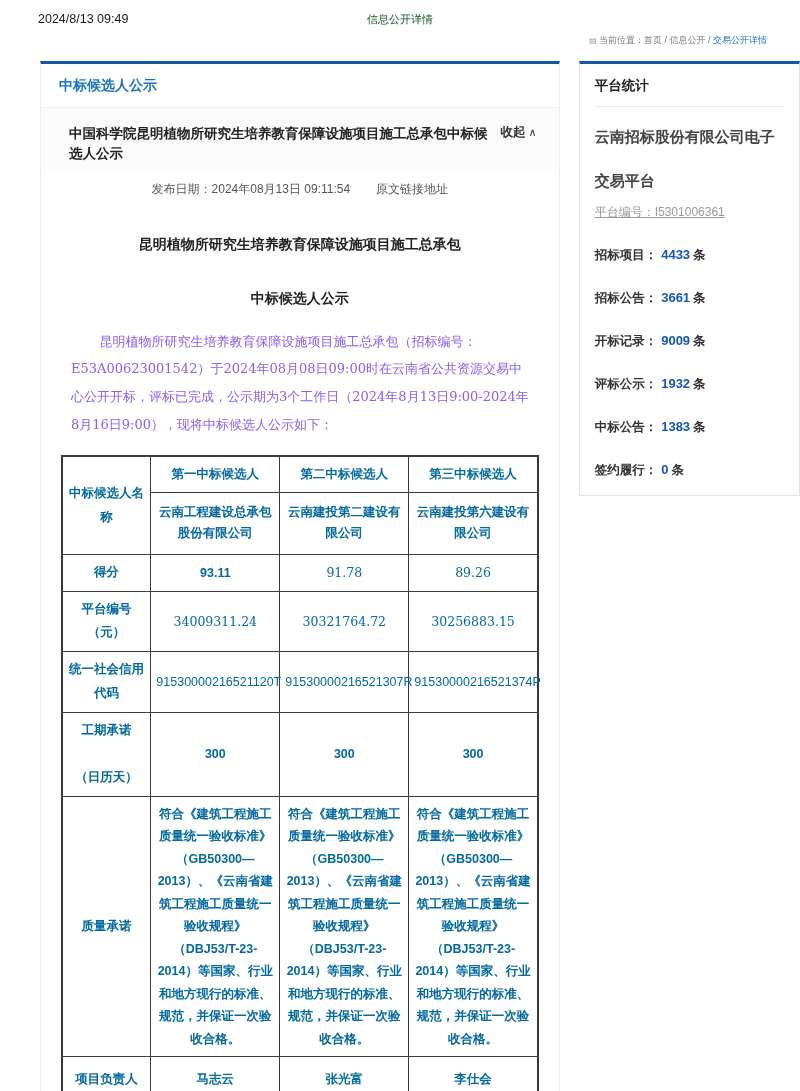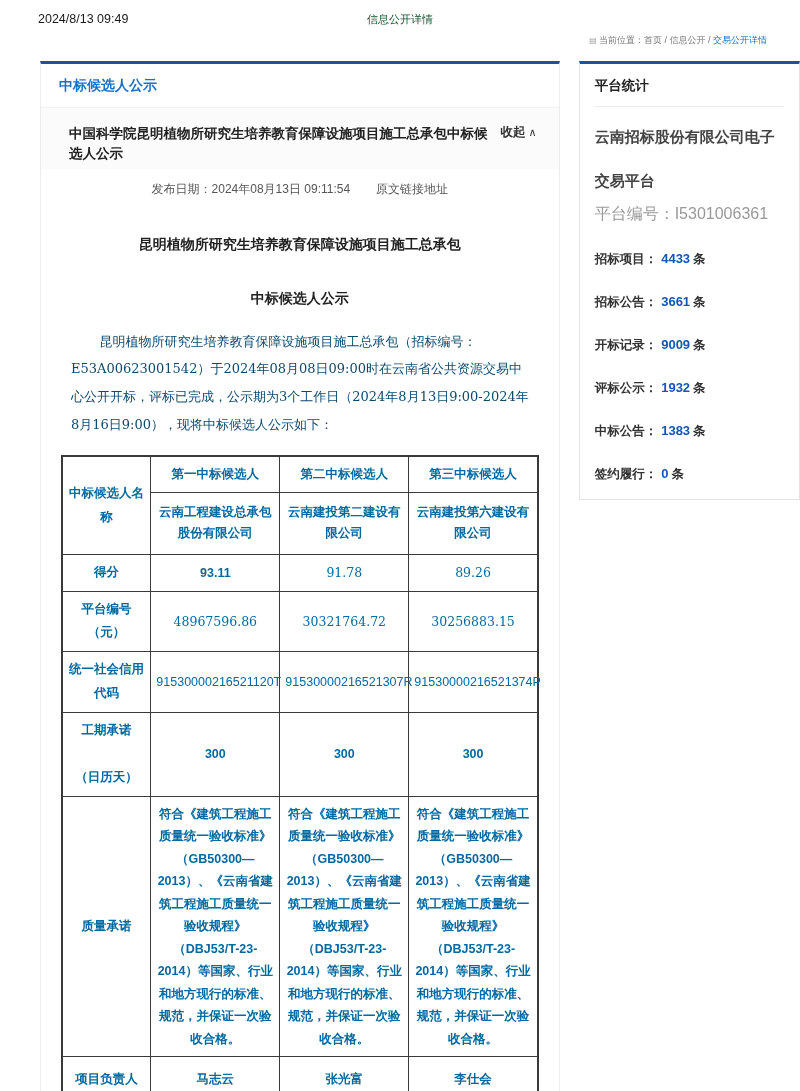--- a/index.html
+++ b/index.html
@@ -34,21 +34,21 @@
   .collapse-btn { font-size:12.5px; color:#333; white-space:nowrap; cursor:pointer; font-weight:bold; }
   .collapse-btn .chev { font-weight:normal; font-size:11px; margin-left:3px; }
   .publish-line { text-align:center; font-size:12px; color:#555; padding:12px 0 16px 0; }
   .publish-line .src-link { margin-left:26px; color:#555; cursor:pointer; }
 
   .doc-title { text-align:center; font-weight:bold; font-size:14px; color:#222; }
   .doc-title.t1 { margin-top:22px; }
   .doc-title.t2 { margin-top:36px; }
 
   .intro-p { font-family:"DejaVu Serif","Liberation Serif",serif; font-size:13px;
-    color:#0c4a6e; line-height:2.15; text-indent:2.2em; padding:20px 26px 0 30px; }
+    color:#8b5cf6; line-height:2.15; text-indent:2.2em; padding:20px 26px 0 30px; }
 
   
   table.bid { border-collapse:collapse; margin:16px auto 0 auto; width:478px;
     border:2px solid #3a3a3a; table-layout:fixed; }
   table.bid td { border:1px solid #3a3a3a; text-align:center; vertical-align:middle;
     font-size:12.5px; color:#0369a1; padding:6px 5px; }
   td.lbl { font-weight:bold; width:89px; line-height:1.9; }
   td.pre { white-space:pre-line; }
   td.company { font-weight:bold; line-height:1.7; height:62px; }
   td.colhead { font-weight:bold; height:36px; }
@@ -61,21 +61,21 @@
   td.person { font-weight:bold; height:46px; }
   td.price { height:54px; }
   td.score { height:28px; }
 
   
   .sidebar { width:224px; border:1px solid #e3e3e3; border-top:3px solid #17569c;
     background:#fff; padding:0 15px 16px 15px; }
   .sb-title { font-weight:bold; font-size:13.5px; color:#222; padding:13px 0 11px 0;
     border-bottom:1px solid #eaeaea; }
   .sb-platform { font-size:15px; font-weight:bold; color:#444; line-height:2.9; margin-top:8px; }
-  .sb-pid { font-size:16px; color:#999; margin-top:2px; margin-bottom:4px; }
+  .sb-pid { font-size:12px; color:#999; margin-top:2px; margin-bottom:4px;text-decoration:underline; }
   .sb-stat { margin-top:26px; font-size:12.5px; color:#333; font-weight:bold; }
   .sb-stat .num { color:#1257b8; font-size:13px; margin:0 3px 0 4px; }
 </style>
 </head>
 <body>
 
 <div class="print-bar">
   <span class="print-date">2024/8/13 09:49</span>
   <div class="print-title">信息公开详情</div>
 </div>
@@ -121,21 +121,21 @@
       </tr>
       <tr>
         <td class="lbl">得分</td>
         <td class="score score-1">93.11</td>
         <td class="score serif">91.78</td>
         <td class="score serif">89.26</td>
       </tr>
       <tr>
         <td class="lbl pre">平台编号
 （元）</td>
-        <td class="price serif">48967596.86</td>
+        <td class="price serif">34009311.24</td>
         <td class="price serif">30321764.72</td>
         <td class="price serif">30256883.15</td>
       </tr>
       <tr>
         <td class="lbl">统一社会信用代码</td>
         <td class="code">91530000216521120T</td>
         <td class="code">91530000216521307R</td>
         <td class="code">91530000216521374P</td>
       </tr>
       <tr>

